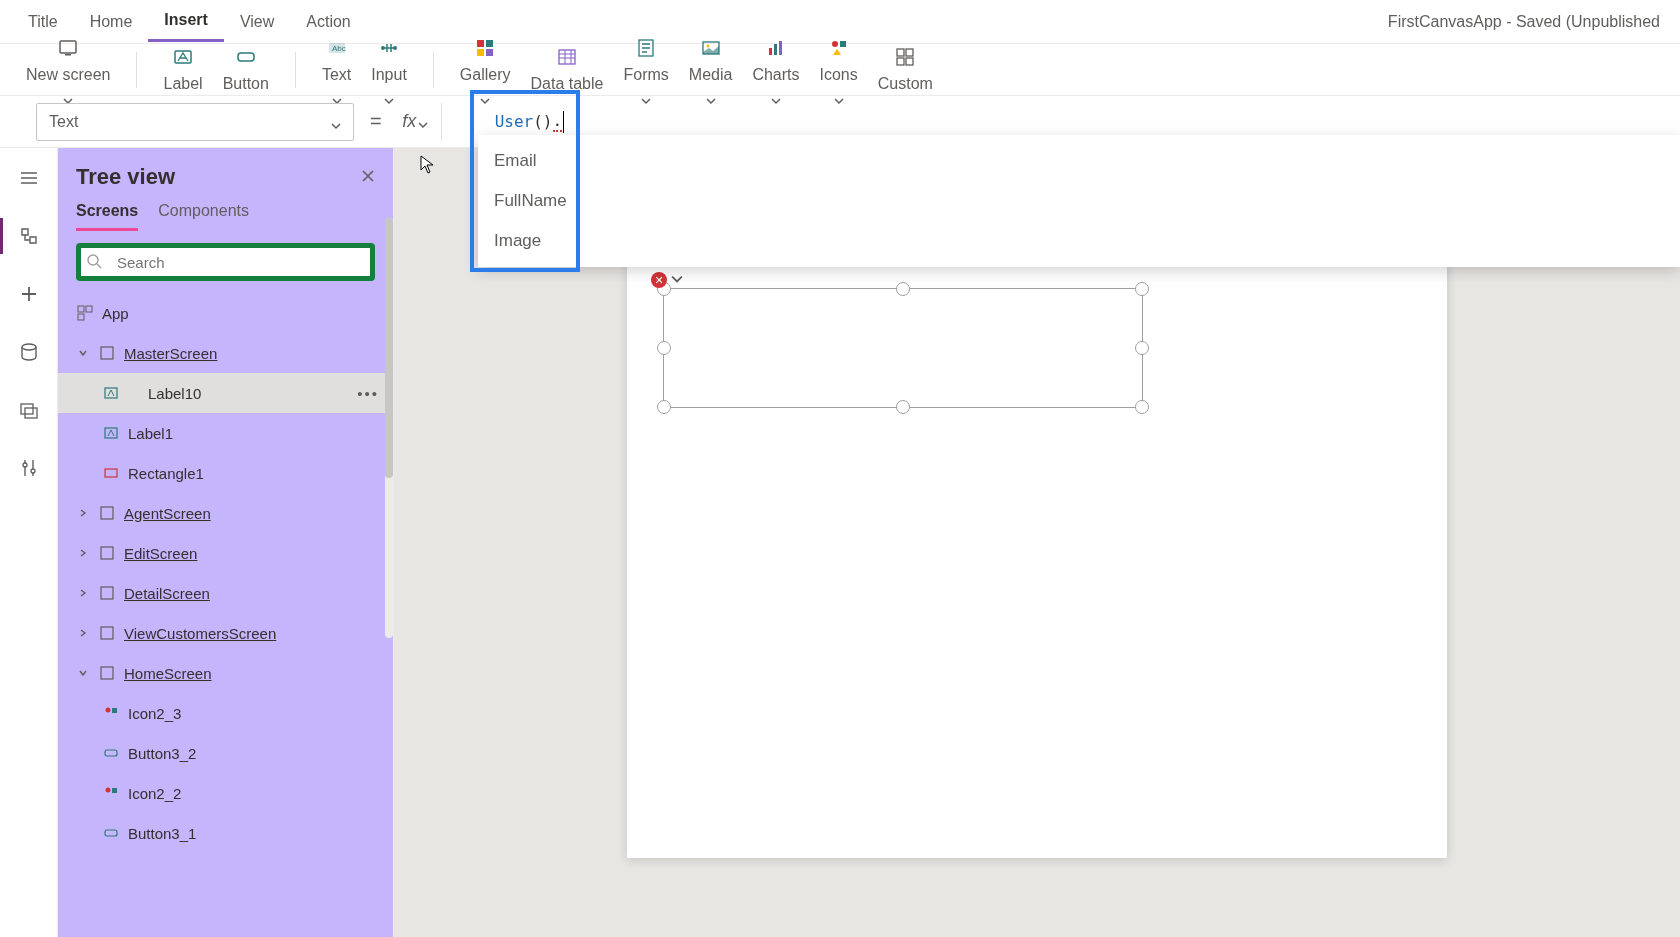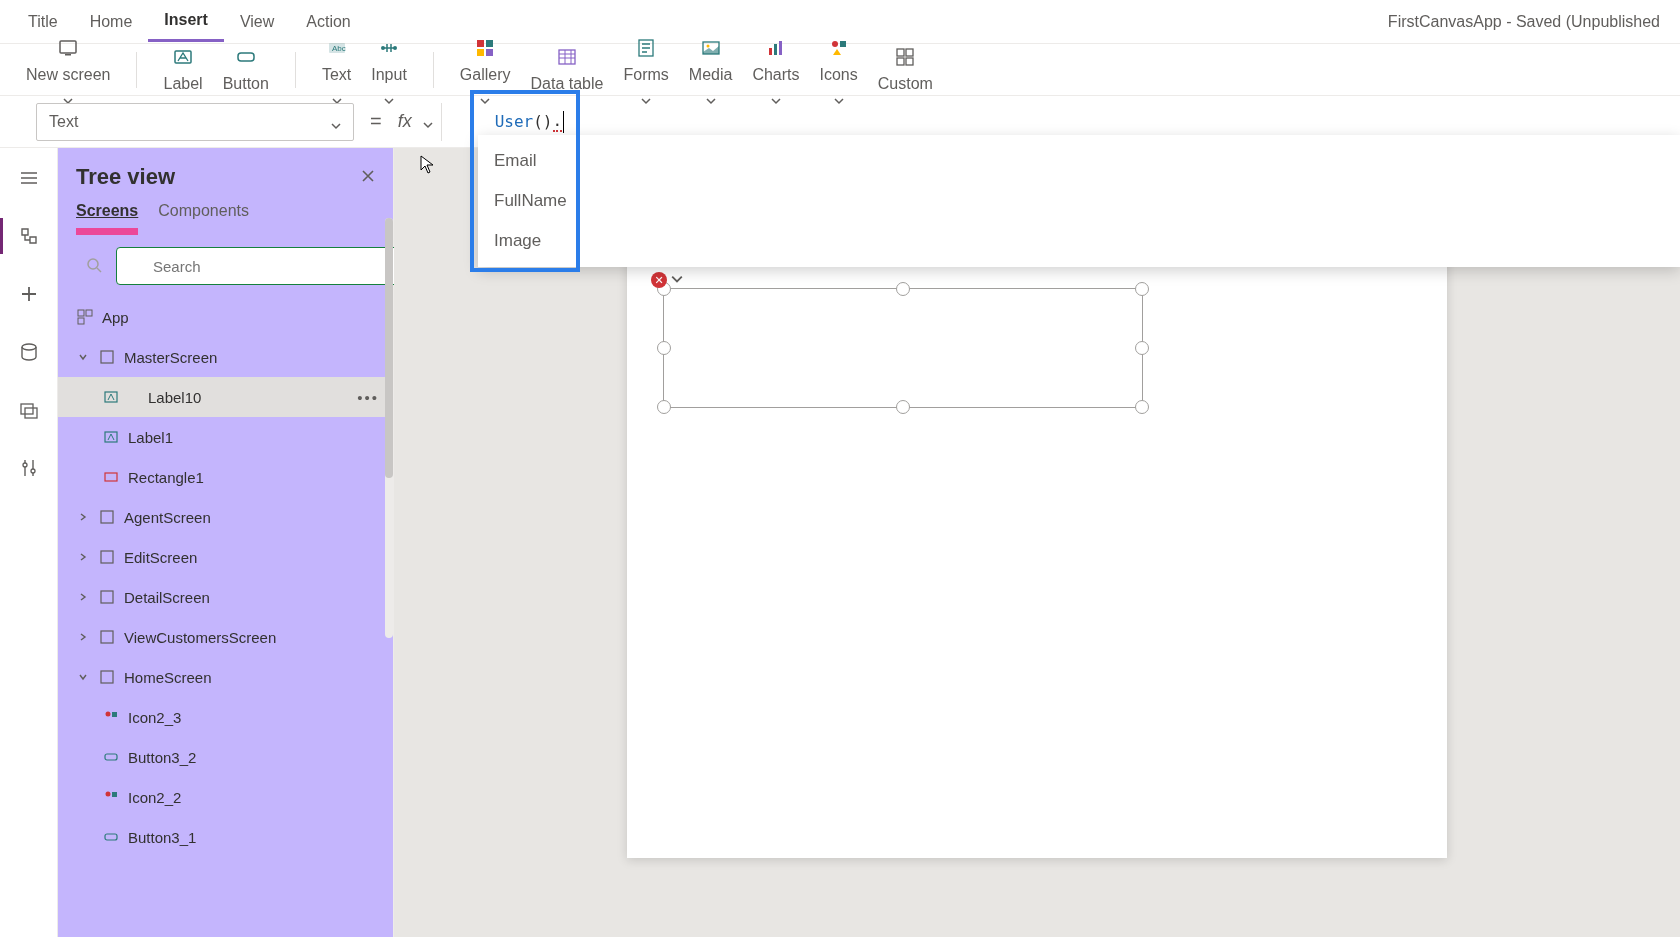--- a/index.html
+++ b/index.html
@@ -103,21 +103,21 @@
     align-items: center;
     padding: 0 12px;
     font-size: 16px;
     color: #605e5c;
     justify-content: space-between;
     margin-left: 28px;
   }
   .equals { font-size: 20px; color: #605e5c; padding: 0 4px; }
   .fx-box {
     width: 44px; height: 38px;
-    display: flex; align-items: center; justify-content: space-between;
+    display: flex; align-items: center; justify-content: center;
     gap: 2px;
     border-right: 1px solid #e1dfdd;
     padding-right: 8px;
   }
   .fx-label { font-style: italic; font-size: 18px; color: #605e5c; }
   .formula-input-wrap {
     flex: 1;
     height: 38px;
     display: flex;
     align-items: center;
@@ -233,34 +233,32 @@
   }
   .tree-tab {
     font-size: 16px;
     color: #605e5c;
     padding-bottom: 8px;
     cursor: pointer;
   }
   .tree-tab.active {
     color: #323130;
     font-weight: 600;
-    border-bottom: 7px solid #ec4899;
-    text-decoration: underline;
+    border-bottom: 3px solid #ec4899;
   }
   .tree-search-wrap { padding: 12px 18px; }
   .tree-search {
     width: 100%;
     height: 38px;
-    border: 1px solid #15803d;
+    border: 5px solid #15803d;
     border-radius: 4px;
     padding: 0 12px 0 36px;
     font-size: 15px;
     color: #605e5c;
     background: #fff;
-    margin-left: 40px;
   }
   .search-icon-pos {
     position: absolute;
     margin-left: 10px;
     margin-top: 10px;
     color: #a19f9d;
   }
   .tree-list {
     flex: 1;
     overflow-y: auto;
@@ -273,21 +271,21 @@
     font-size: 15px;
     color: #323130;
     cursor: pointer;
     gap: 8px;
   }
   .tree-row.selected { background: #e1dfdd; gap: 28px; }
   .tree-row .more { margin-left: auto; margin-right: 14px; color: #605e5c; letter-spacing: 2px; }
   .tree-chevron { width: 14px; display:flex; align-items:center; justify-content:center; color:#605e5c; }
   .tree-icon { width: 18px; height: 18px; display:inline-flex; align-items:center; justify-content:center; }
   .depth-0 { padding-left: 18px; }
-  .depth-1 { padding-left: 18px; }
+  .depth-1 { padding-left: 18px; text-decoration: underline; }
   .depth-2 { padding-left: 44px; }
   .tree-scrollbar {
     position: absolute;
     right: 0; top: 70px;
     width: 8px; height: 420px;
     background: #edebe9;
     border-radius: 4px;
   }
   .tree-scrollbar-thumb {
     position: absolute;

